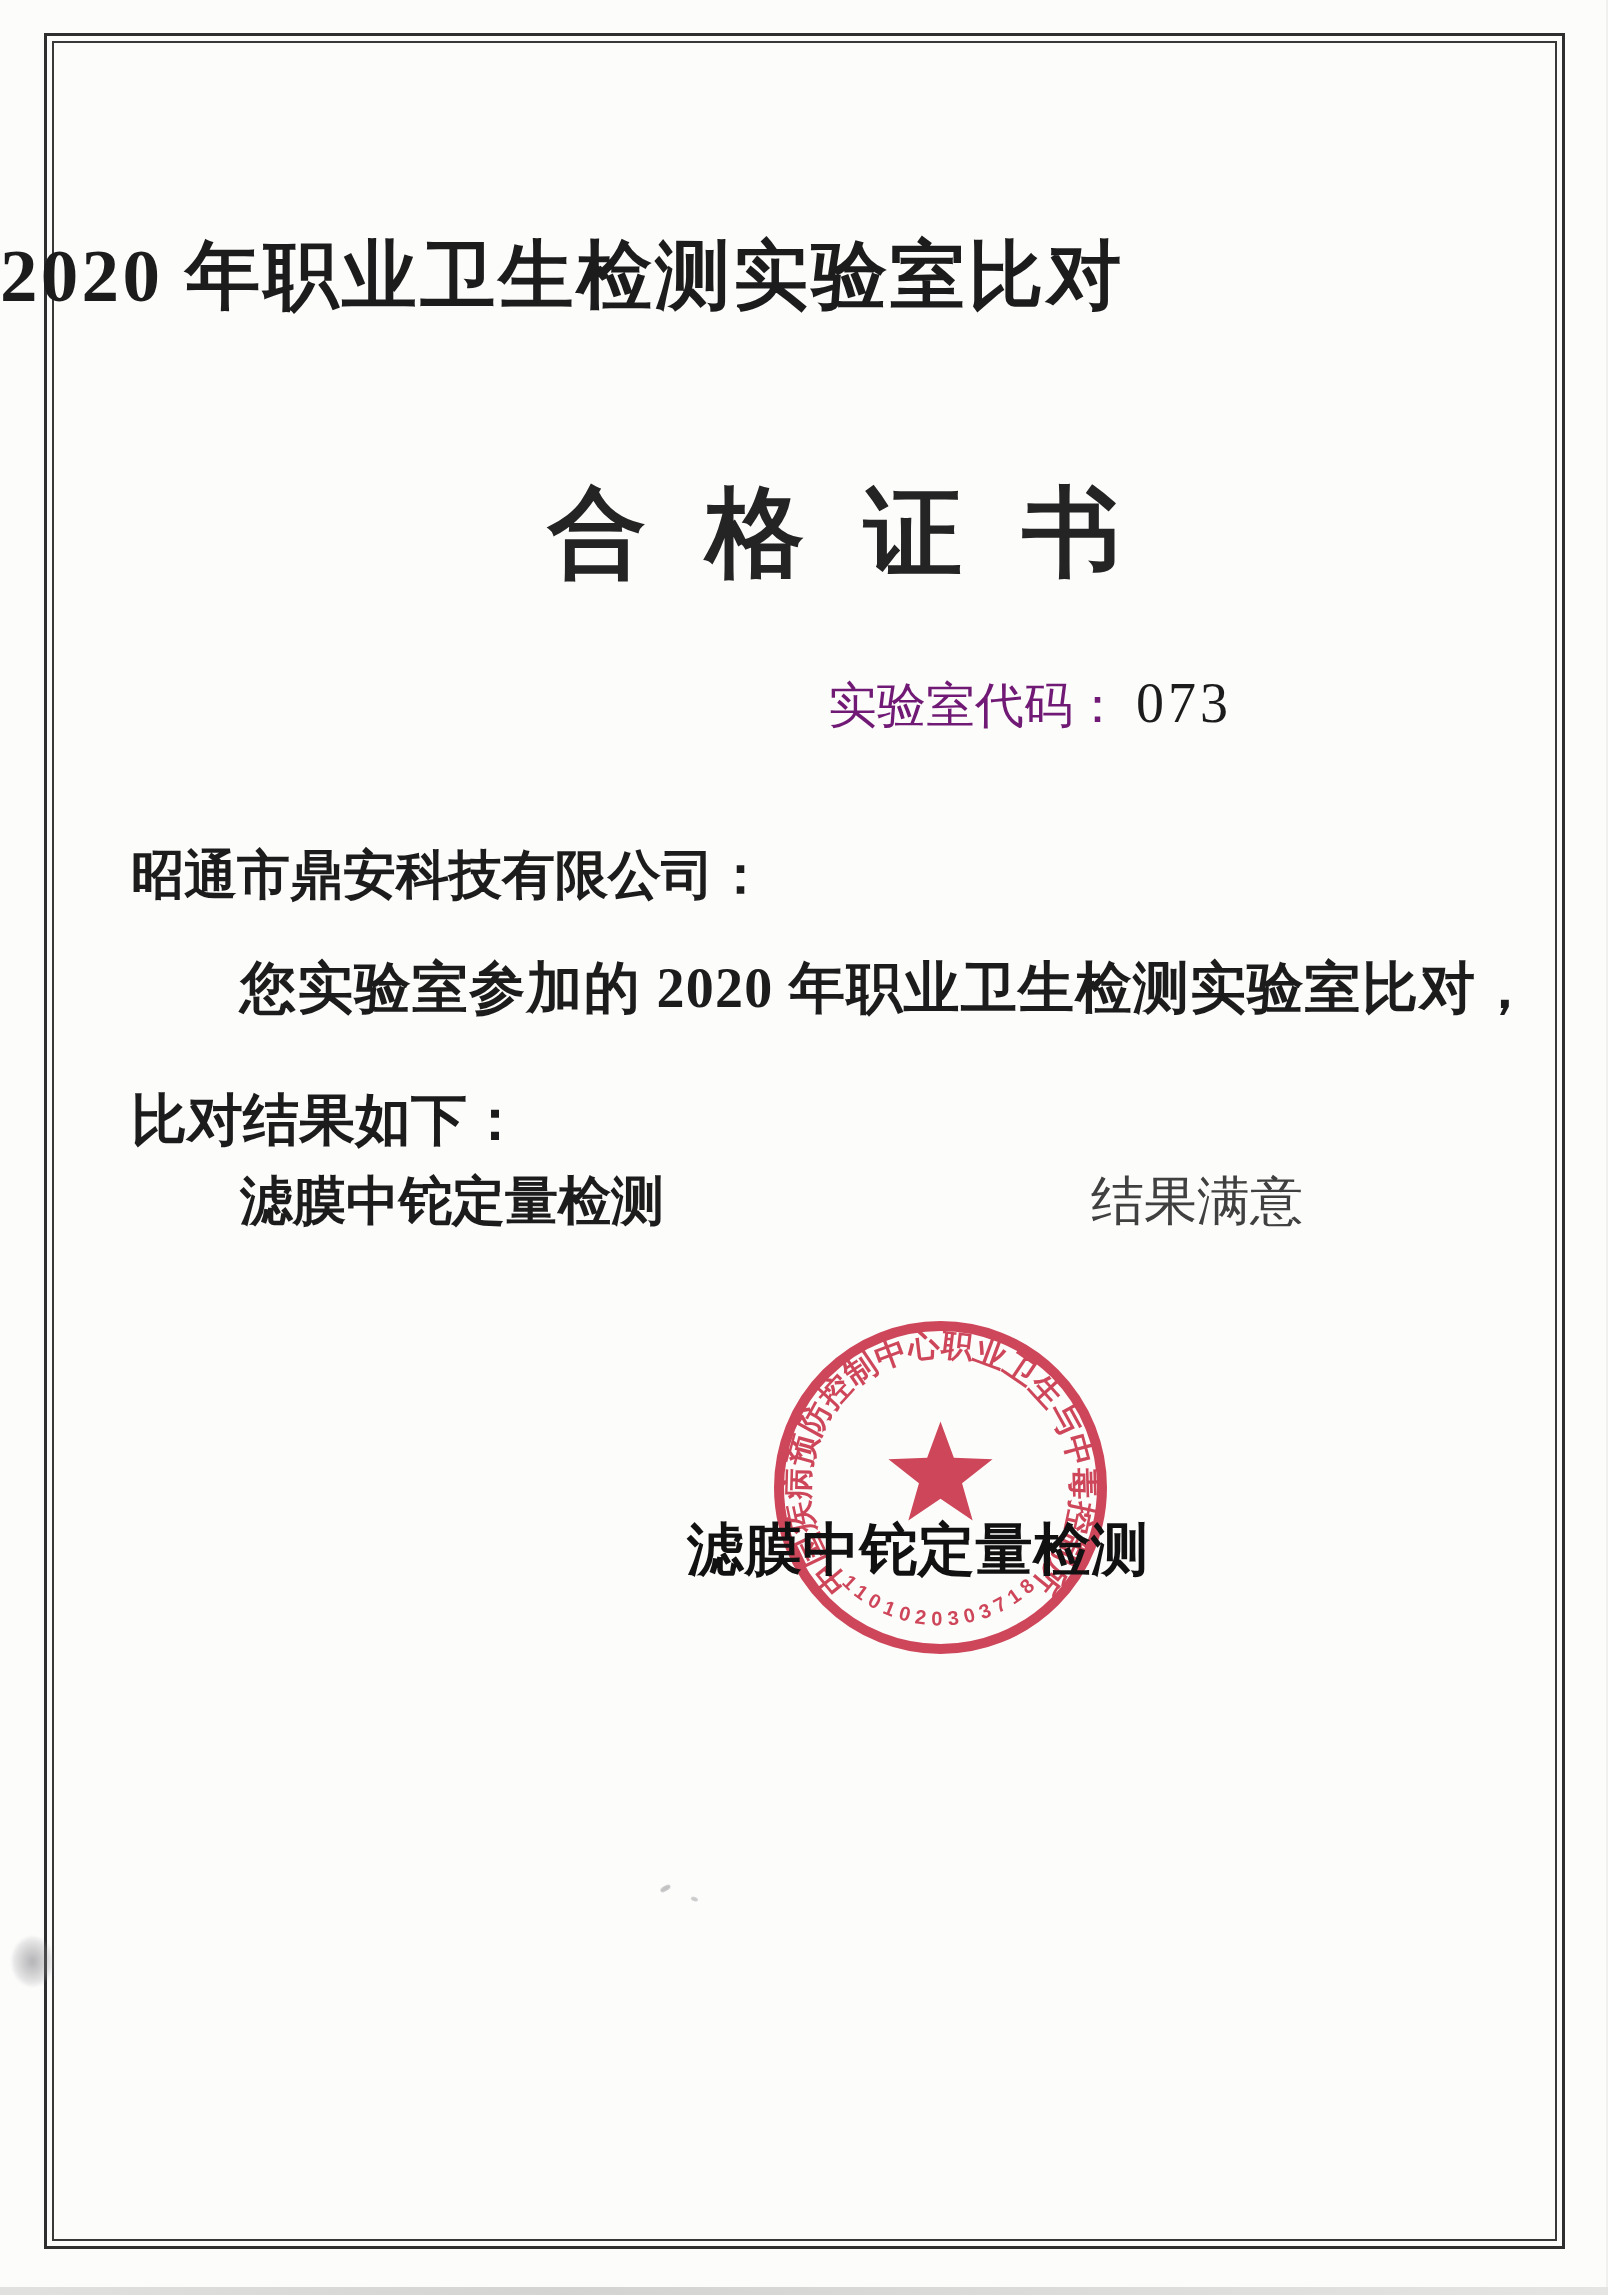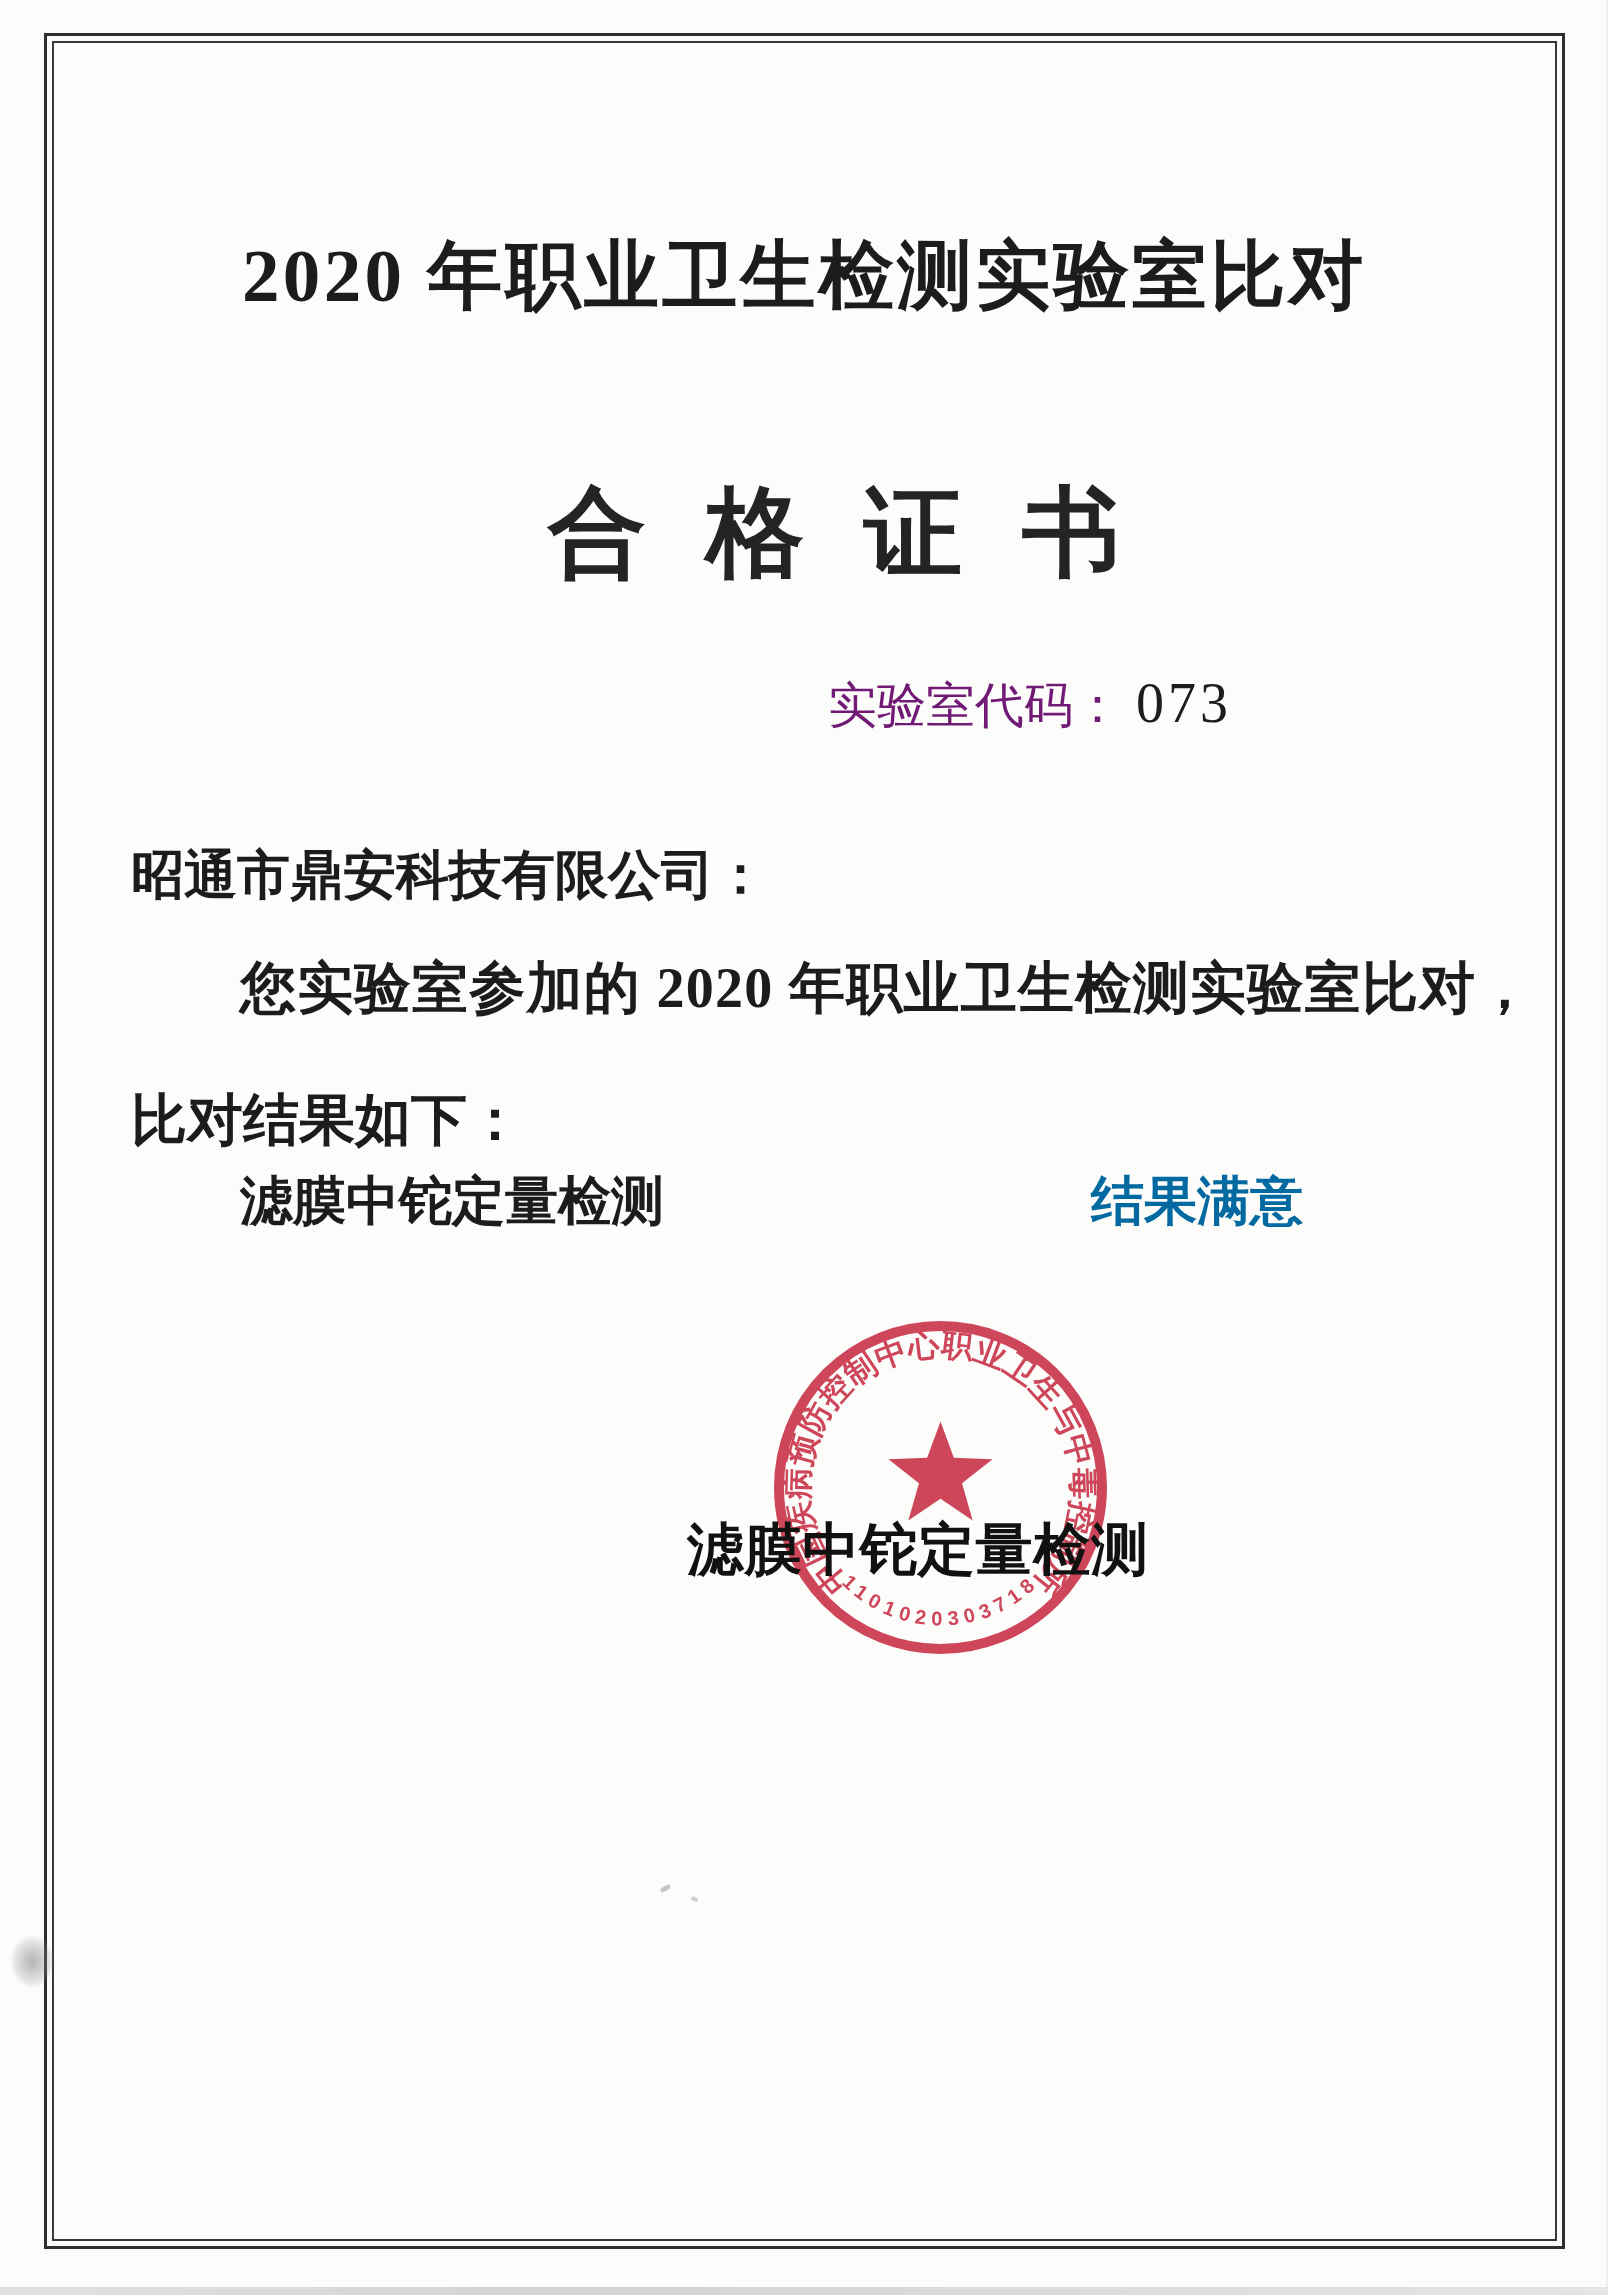--- a/index.html
+++ b/index.html
@@ -17,21 +17,20 @@
   .frame-outer{
     position:absolute;left:44px;top:33px;width:1521px;height:2216px;
     border:3.3px solid #2e2e2e;box-sizing:border-box;
   }
   .frame-inner{
     position:absolute;left:5.3px;top:5.3px;right:5.3px;bottom:5.3px;
     border:2.7px solid #383838;
   }
   .doc-title{
     position:absolute;left:0;top:226px;width:1609px;
-    text-align:center;
     font-size:75px;font-weight:600;letter-spacing:3.3px;
     color:#1c1c1c;white-space:nowrap;
   }
   .logo-wrap{
     position:absolute;left:248px;top:382px;width:267px;height:238px;
   }
   .cert-heading{
     position:absolute;left:548px;top:468px;
     font-size:98px;font-weight:700;letter-spacing:60px;
     color:#242424;white-space:nowrap;
@@ -57,21 +56,21 @@
   .body-line2{
     position:absolute;left:131px;top:1083px;
     font-size:56px;font-weight:600;color:#1c1c1c;white-space:nowrap;
   }
   .result-item{
     position:absolute;left:240px;top:1166px;
     font-size:53px;font-weight:700;color:#1c1c1c;white-space:nowrap;
   }
   .result-value{
     position:absolute;left:1091px;top:1166px;
-    font-size:53px;font-weight:700;color:#0369a1;white-space:nowrap;
+    font-size:53px;font-weight:400;color:#404040;white-space:nowrap;
   }
   .stamp-wrap{
     position:absolute;left:767px;top:1314px;width:347px;height:347px;
     mix-blend-mode:multiply;opacity:.95;
   }
   .issue-date{
     position:absolute;left:687px;top:1512px;
     font-size:57px;font-weight:700;color:#111;white-space:nowrap;letter-spacing:0.7px;
   }
   .smudge{

